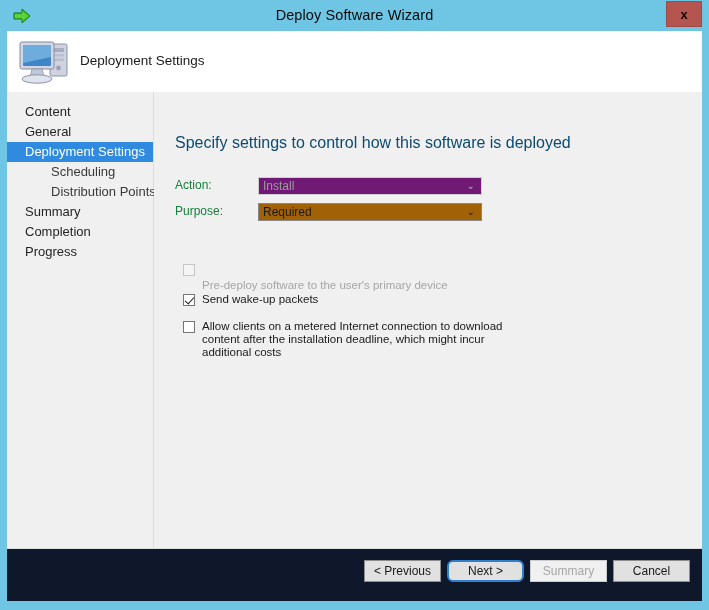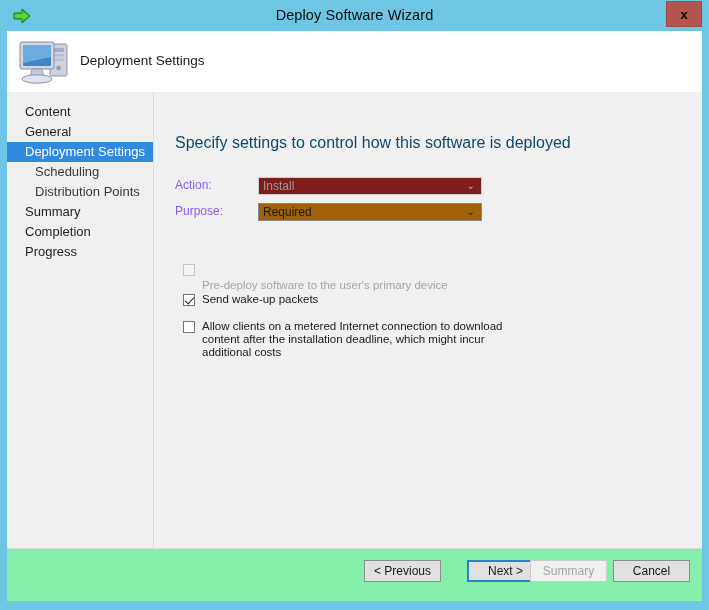--- a/index.html
+++ b/index.html
@@ -119,21 +119,21 @@
     position: relative;
     height: 20px;
     line-height: 20px;
     font-size: 13px;
     color: #242424;
     padding-left: 18px;
     cursor: pointer;
     white-space: nowrap;
   }
   .nav-item.sub {
-    padding-left: 28px;
+    padding-left: 44px;
     color: #3a3a3a;
   }
   .nav-item.selected {
     background: #2f8ae0;
     color: #ffffff;
   }
   .nav-spacer-top { height: 10px; }
 
   
   .content {
@@ -156,42 +156,42 @@
   
   .field-row {
     position: absolute;
     height: 18px;
   }
   .field-label {
     position: absolute;
     left: 0;
     top: 1px;
     font-size: 12px;
-    color: #8b5cf6;
+    color: #15803d;
     white-space: nowrap;
   }
   .combo {
     position: absolute;
     left: 83px;
     top: 0;
     width: 224px;
     height: 18px;
     box-sizing: border-box;
     background: #a16207;
     border: 1px solid #888888;
     font-size: 12px;
     color: #1a1a1a;
     line-height: 16px;
     padding-left: 4px;
     cursor: pointer;
     white-space: nowrap;
     overflow: hidden;
   }
   .combo.disabled {
-    background: #7f1d1d;
+    background: #701a75;
     border-color: #cfcfcf;
     color: #9b9b9b;
     cursor: default;
   }
   .combo .chev {
     position: absolute;
     right: 6px;
     top: 0;
     line-height: 16px;
     font-size: 10px;
@@ -241,21 +241,21 @@
   }
   .cb-label.disabled { color: #a6a6a6; margin-top: 16px; }
 
   
   .footer {
     position: absolute;
     left: 0;
     top: 517px;
     width: 695px;
     height: 60px;
-    background: #86efac;
+    background: #0f172a;
     border-top: 1px solid #dcdcdc;
     box-sizing: border-box;
   }
   .btn {
     position: absolute;
     top: 11px;
     width: 77px;
     height: 22px;
     box-sizing: border-box;
     background: #e1e1e1;
@@ -357,20 +357,20 @@
           <div class="cb-row" style="left: 29px; top: 228px; width: 348px;">
             <span class="cb-box"></span>
             <span class="cb-label" style="width: 329px;">Allow clients on a metered Internet connection to download content after the installation deadline, which might incur additional costs</span>
           </div>
         </div>
     </div>
 
     <div class="footer">
       <div class="buttons-area">
           <button class="btn" style="left: 357px;">&lt; Previous</button>
-          <button class="btn focused" style="left: 460px;">Next &gt;</button>
+          <button class="btn focused" style="left: 440px; border-radius: 6px;">Next &gt;</button>
           <button class="btn disabled" disabled="" style="left: 523px;">Summary</button>
           <button class="btn" style="left: 606px;">Cancel</button>
         </div>
     </div>
 
   </div>
 </div>
 
 </body></html>

